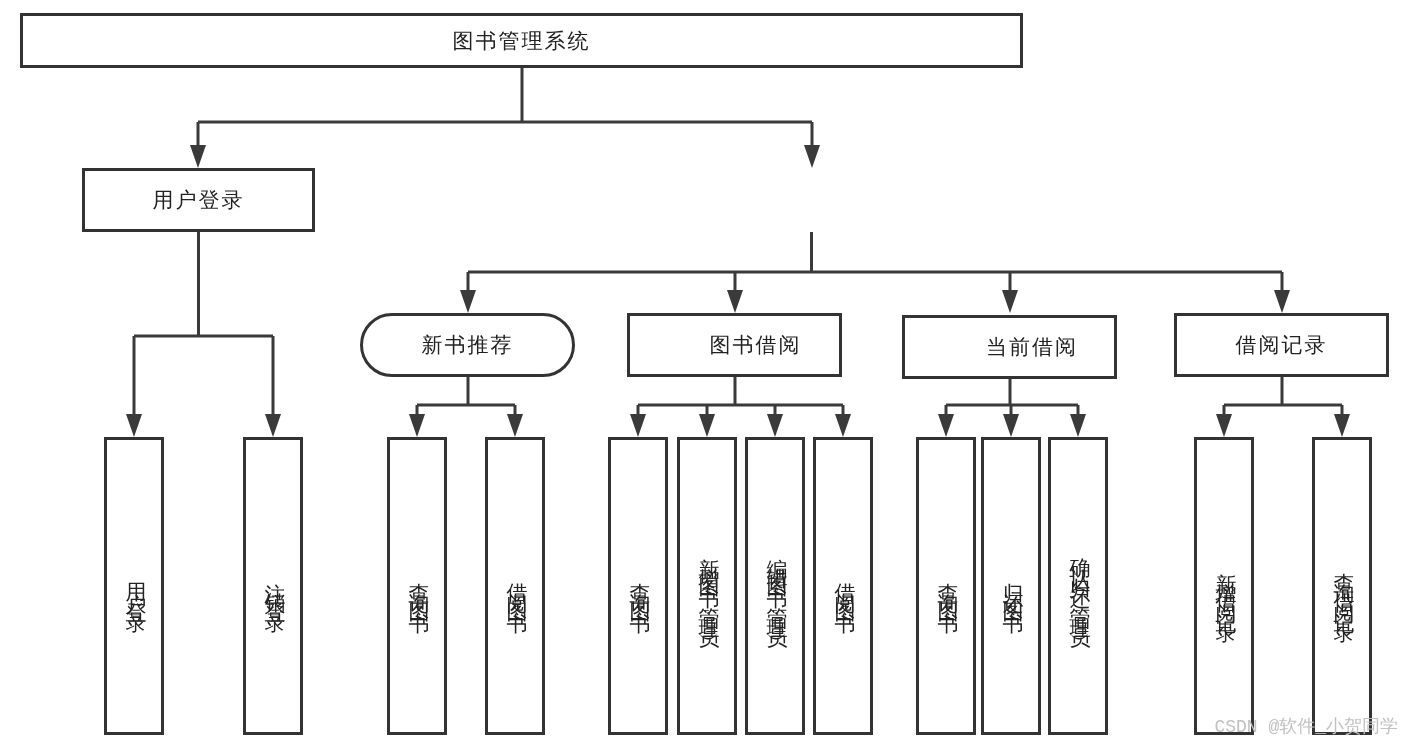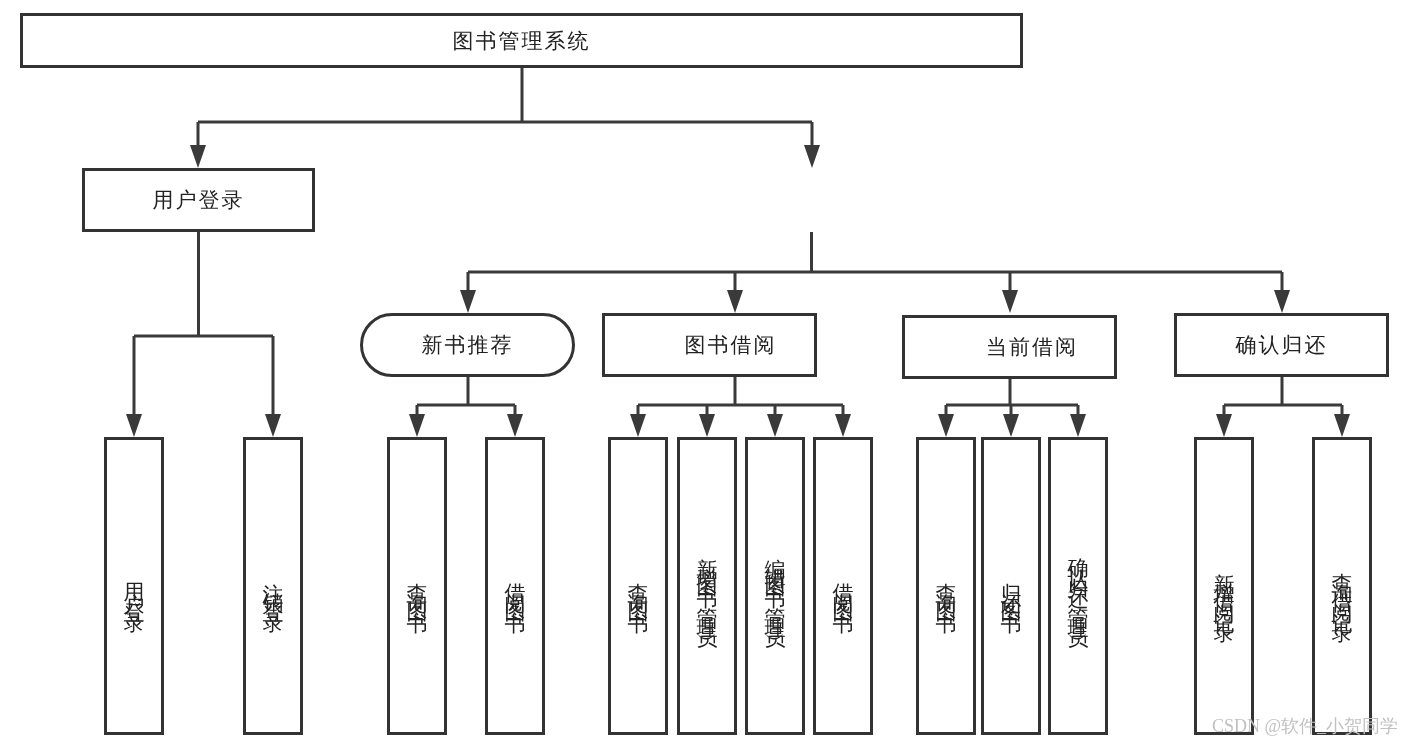--- a/index.html
+++ b/index.html
@@ -1,21 +1,21 @@
 <!DOCTYPE html>
 <html><head>
 <meta charset="utf-8">
 <style>
   html, body { margin: 0; padding: 0; background: #ffffff; }
   .stage {
     position: relative;
     width: 1405px;
     height: 747px;
     background: #ffffff;
-    font-family: Liberation Serif, serif;
+    font-family: Liberation Mono, monospace;
     overflow: hidden;
   }
   .stage svg {
     position: absolute;
     left: 0; top: 0;
     pointer-events: none;
   }
   .node {
     position: absolute;
     box-sizing: border-box;
@@ -84,23 +84,23 @@
                M1070,414 L1086,414 L1078,437 Z
                M1216,414 L1232,414 L1224,437 Z M1334,414 L1350,414 L1342,437 Z"></path>
     </g>
   </svg>
 
   <div class="node h-node" style="left:20px; top:13px; width:1003px; height:55px;">图书管理系统</div>
 
   <div class="node h-node" style="left:82px; top:168px; width:233px; height:64px;">用户登录</div>
 
   <div class="node h-node" style="left:360px; top:313px; width:215px; height:64px;border-radius:32px;">新书推荐</div>
-  <div class="node h-node" style="left:602px; top:313px; width:215px; height:64px;padding-left:42px;">图书借阅</div>
+  <div class="node h-node" style="left:627px; top:313px; width:215px; height:64px;padding-left:42px;">图书借阅</div>
   <div class="node h-node" style="left:902px; top:315px; width:215px; height:64px;padding-left:45px;">当前借阅</div>
-  <div class="node h-node" style="left:1174px; top:313px; width:215px; height:64px;">确认归还</div>
+  <div class="node h-node" style="left:1174px; top:313px; width:215px; height:64px;">借阅记录</div>
 
   <div class="node v-node" style="left:104px; top:437px; width:60px; height:298px;">
     <span class="vlabel">用户登录</span>
   </div>
   <div class="node v-node" style="left:243px; top:437px; width:60px; height:298px;">
     <span class="vlabel">注销登录</span>
   </div>
 
   <div class="node v-node" style="left:387px; top:437px; width:60px; height:298px;">
     <span class="vlabel">查询图书</span>

